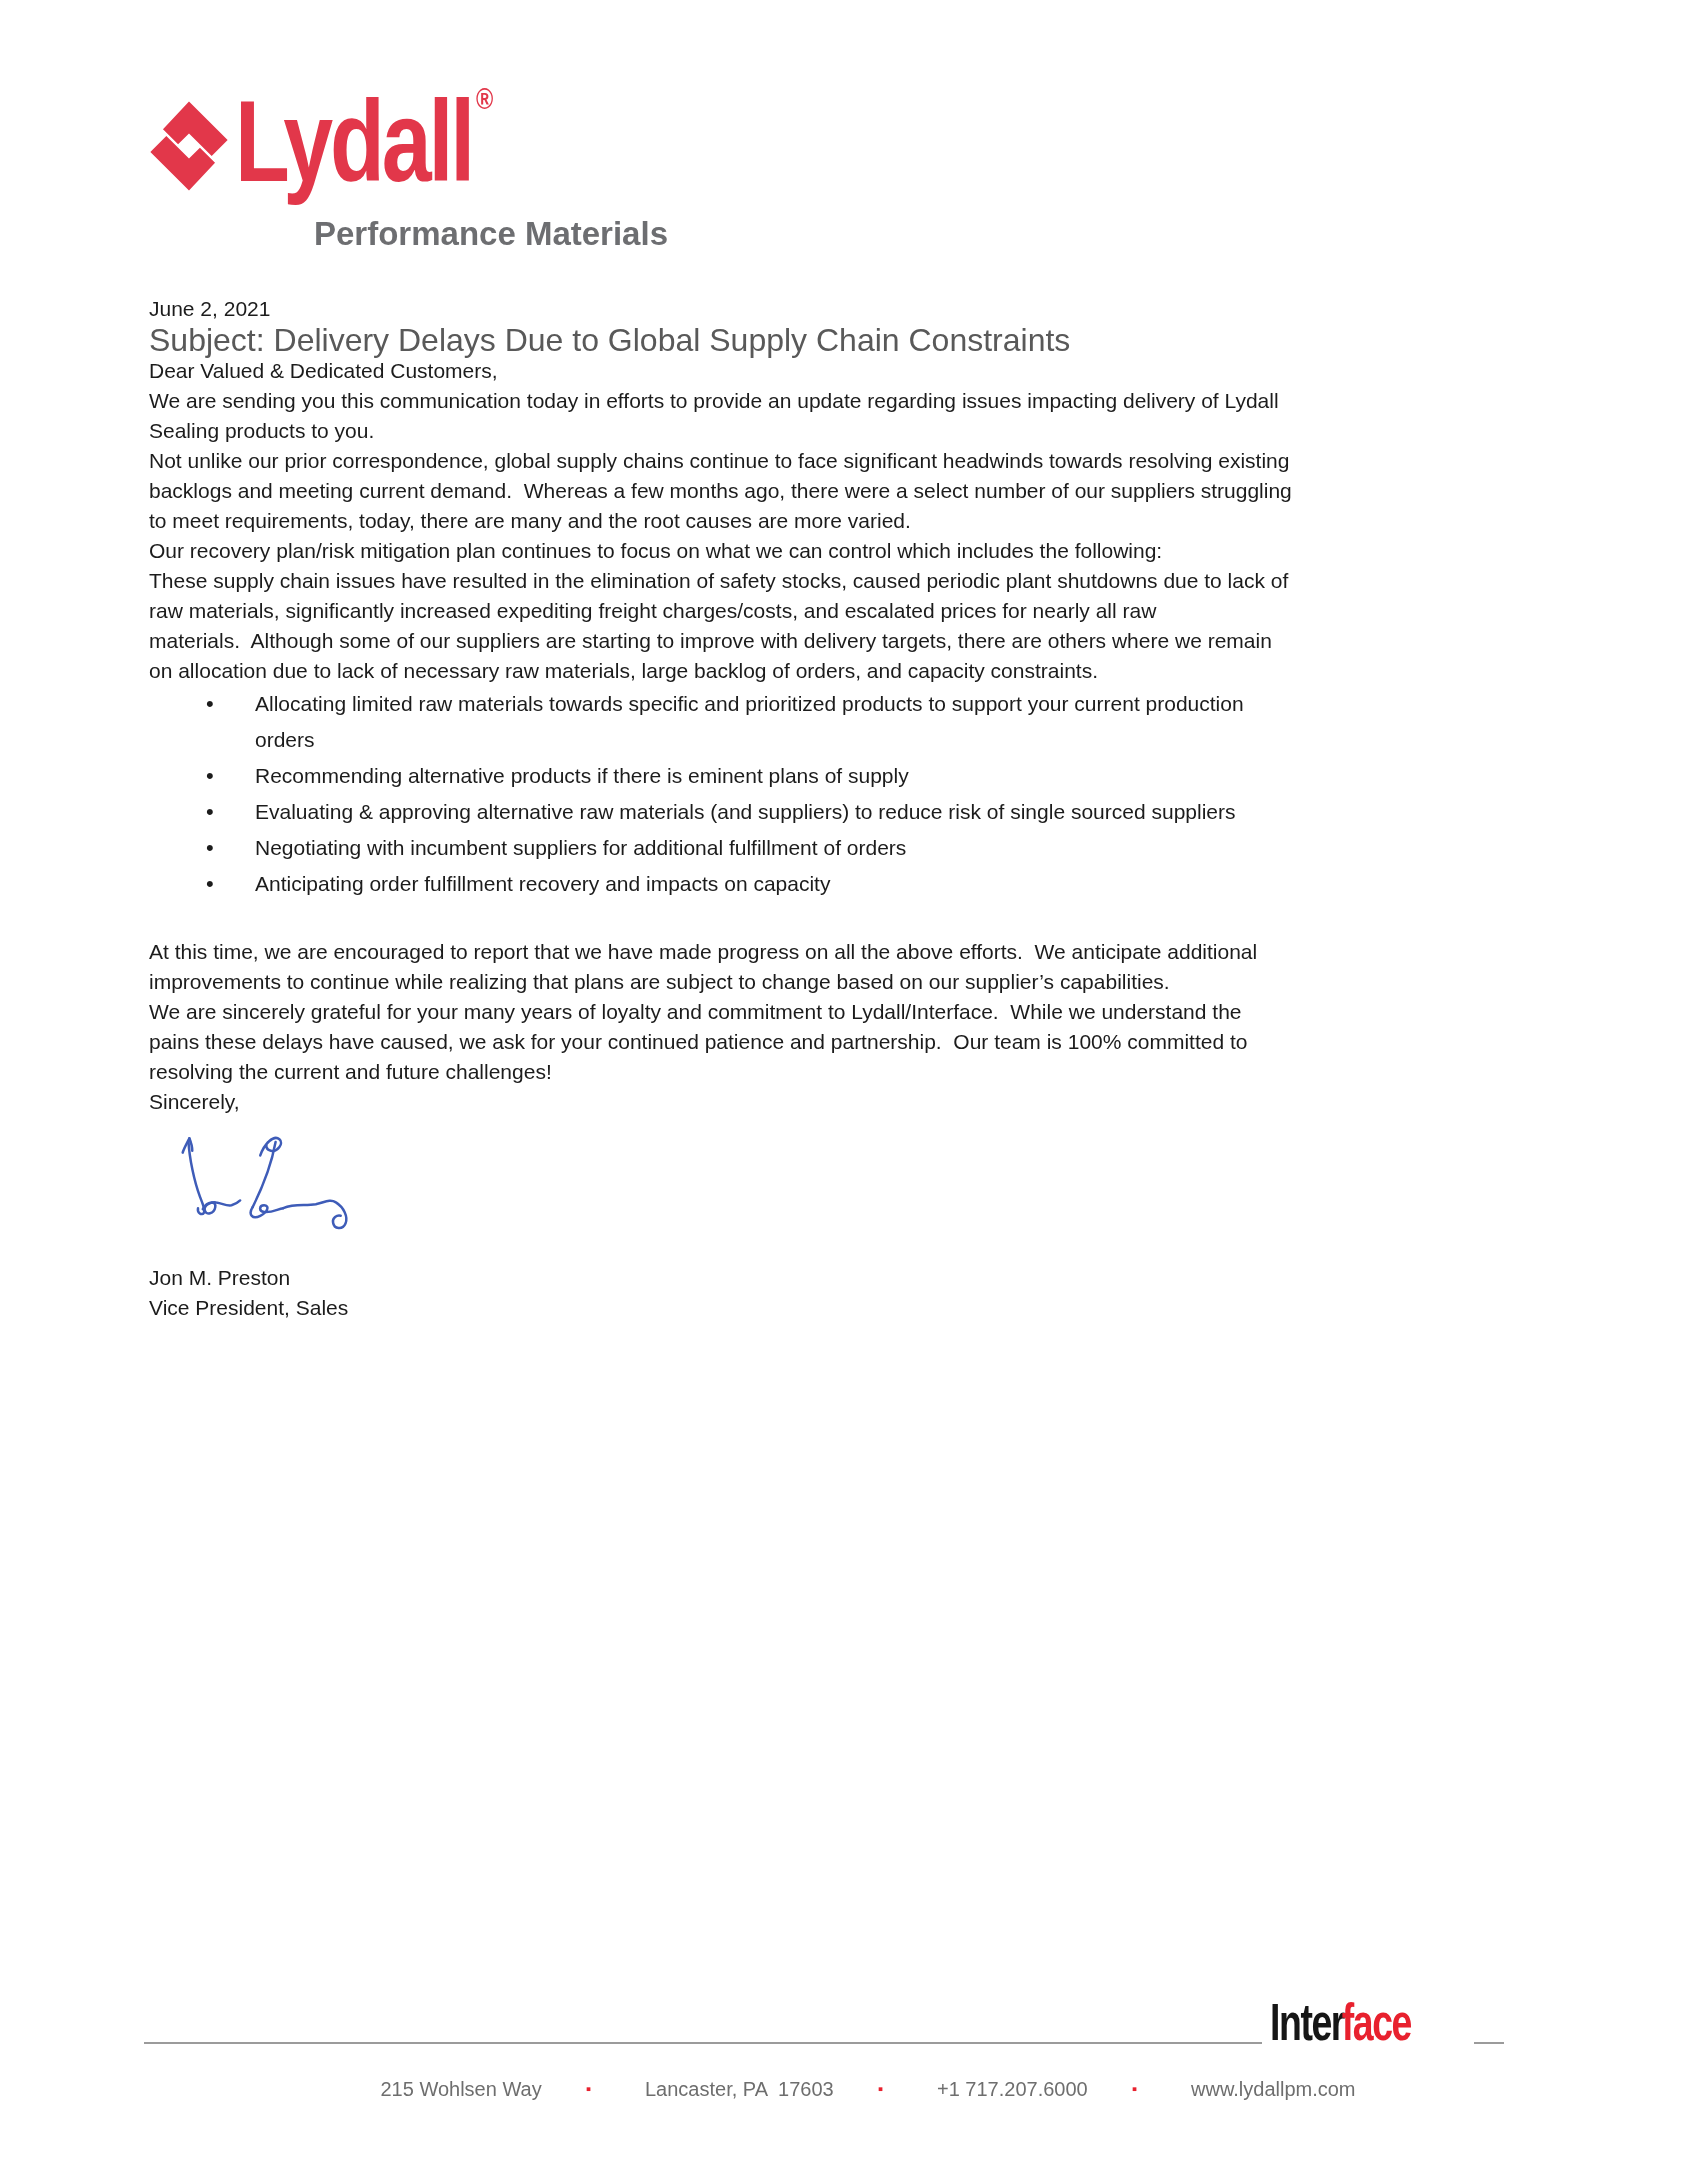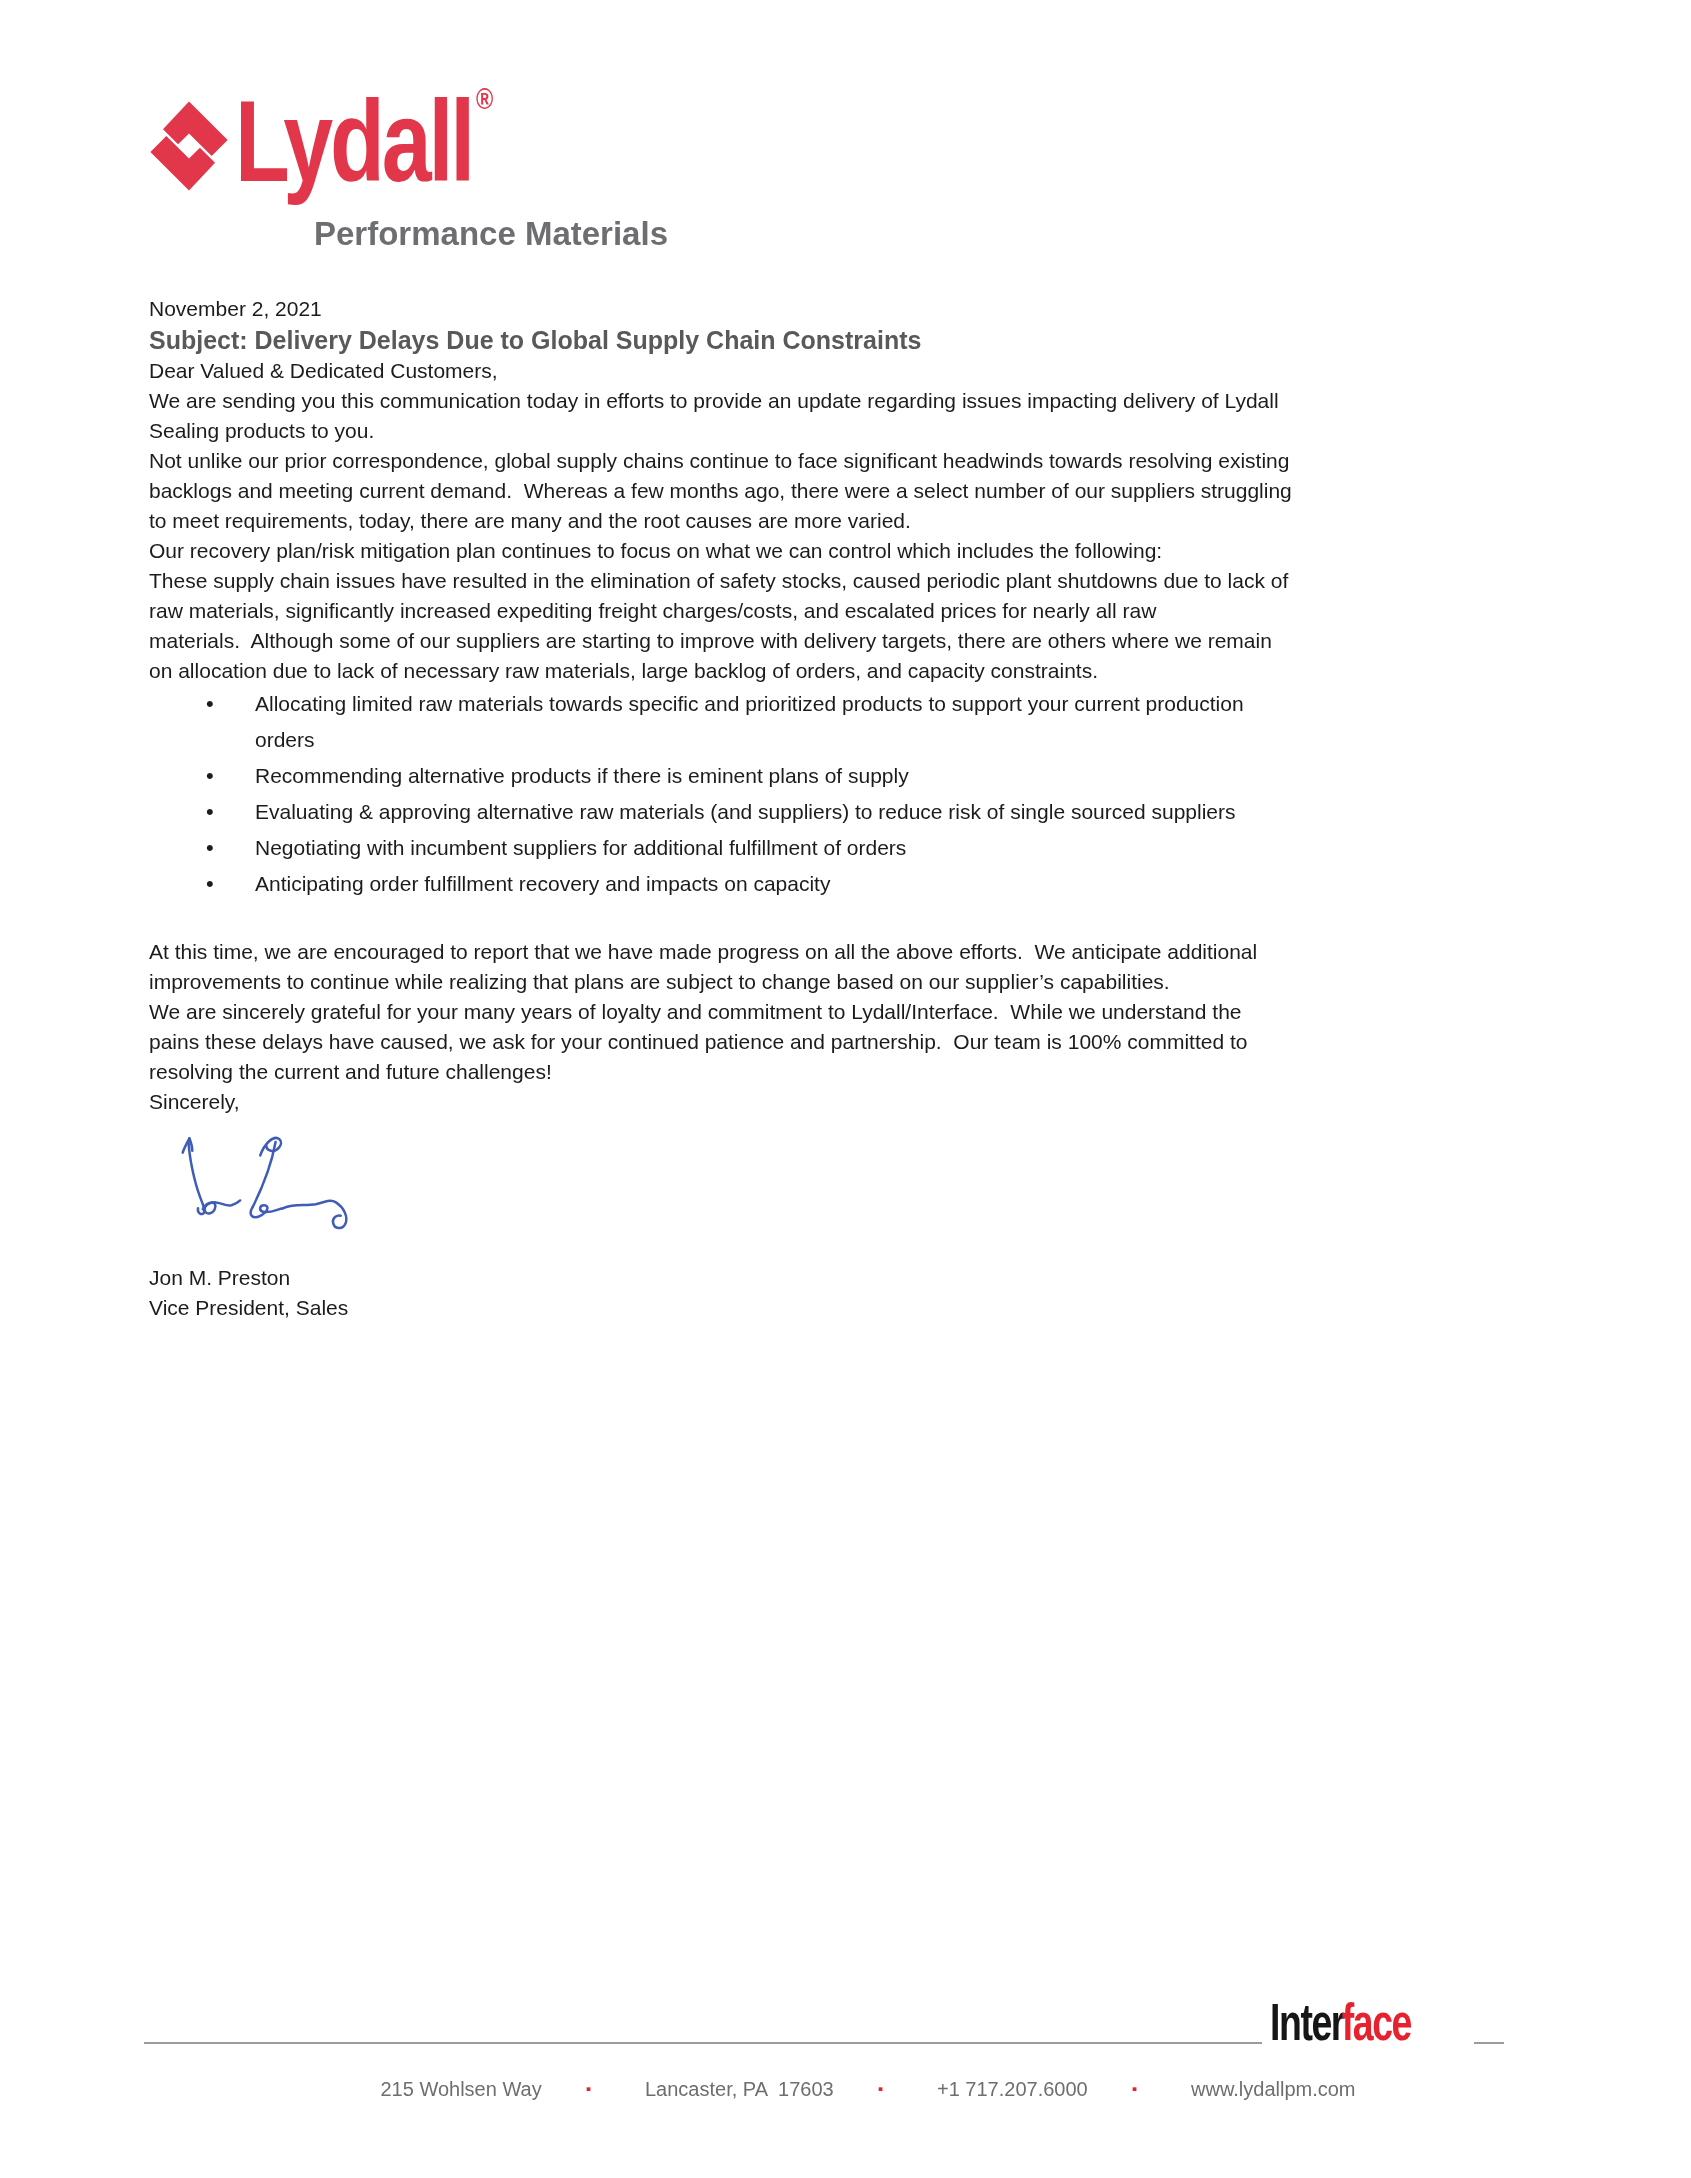--- a/index.html
+++ b/index.html
@@ -22,21 +22,21 @@
   .reg{font-size:30px;letter-spacing:0;position:relative;top:-72px;margin-left:5px;}
   .tagline{
     position:absolute;left:167px;top:119px;
     font-size:33px;font-weight:bold;color:var(--tagline-gray,#6d6e71);white-space:pre-wrap;
   }
   
   .content{position:absolute;left:149px;top:294px;width:1403px;}
   .content p{margin:0;}
   .txt{white-space:pre-wrap;}
   .date{font-size:21px;line-height:30px;margin:0 0 53px;}
-  .subject{font-size:25px;line-height:32px;color:var(--subject-gray,#595959);margin:0 0 85px;font-weight:bold;}
+  .subject{font-size:32px;line-height:32px;color:var(--subject-gray,#595959);margin:0 0 85px;}
   .salutation{font-size:21px;line-height:30px;margin:0 0 32px;}
   .para{font-size:21px;line-height:30px;margin:0 0 46px;}
   .intro{margin-bottom:5px;}
   .mb-lg{margin-bottom:73px;}
   .bullets{list-style:none;margin:0 0 35px;padding:0;}
   .bullets li{position:relative;padding-left:106px;font-size:21px;line-height:36px;}
   .blt{position:absolute;left:57px;top:0;font-size:22px;}
   .valediction{font-size:21px;line-height:30px;margin:0 0 6px;}
   .signature{display:block;width:249px;height:144px;margin:0 0 2px 4px;}
   .signature path{fill:none;stroke:var(--signature-blue,#3e5cb8);stroke-width:2.6;stroke-linecap:round;stroke-linejoin:round;}
@@ -68,21 +68,21 @@
   <header class="brand">
     <svg class="mark" viewBox="0 0 100 106" aria-hidden="true">
       <path d="M50 0 L96 46 L77 65 L50 38 L37 51 L19 33 Z"></path>
       <path d="M50 106 L4 60 L23 41 L50 68 L63 55 L81 73 Z"></path>
     </svg>
     <div class="wordmark"><span>Lydall</span><span class="reg">®</span></div>
     <div class="tagline">Performance Materials</div>
   </header>
 
   <main class="content">
-    <p class="date txt">November 2, 2021</p>
+    <p class="date txt">June 2, 2021</p>
     <p class="subject txt">Subject: Delivery Delays Due to Global Supply Chain Constraints</p>
     <p class="salutation txt">Dear Valued &amp; Dedicated Customers,</p>
 
     <p class="para txt">We are sending you this communication today in efforts to provide an update regarding issues impacting delivery of Lydall
 Sealing products to you.</p>
     <p class="para txt">Not unlike our prior correspondence, global supply chains continue to face significant headwinds towards resolving existing
 backlogs and meeting current demand.  Whereas a few months ago, there were a select number of our suppliers struggling
 to meet requirements, today, there are many and the root causes are more varied.</p>
     <p class="para intro txt">Our recovery plan/risk mitigation plan continues to focus on what we can control which includes the following:</p>
 

